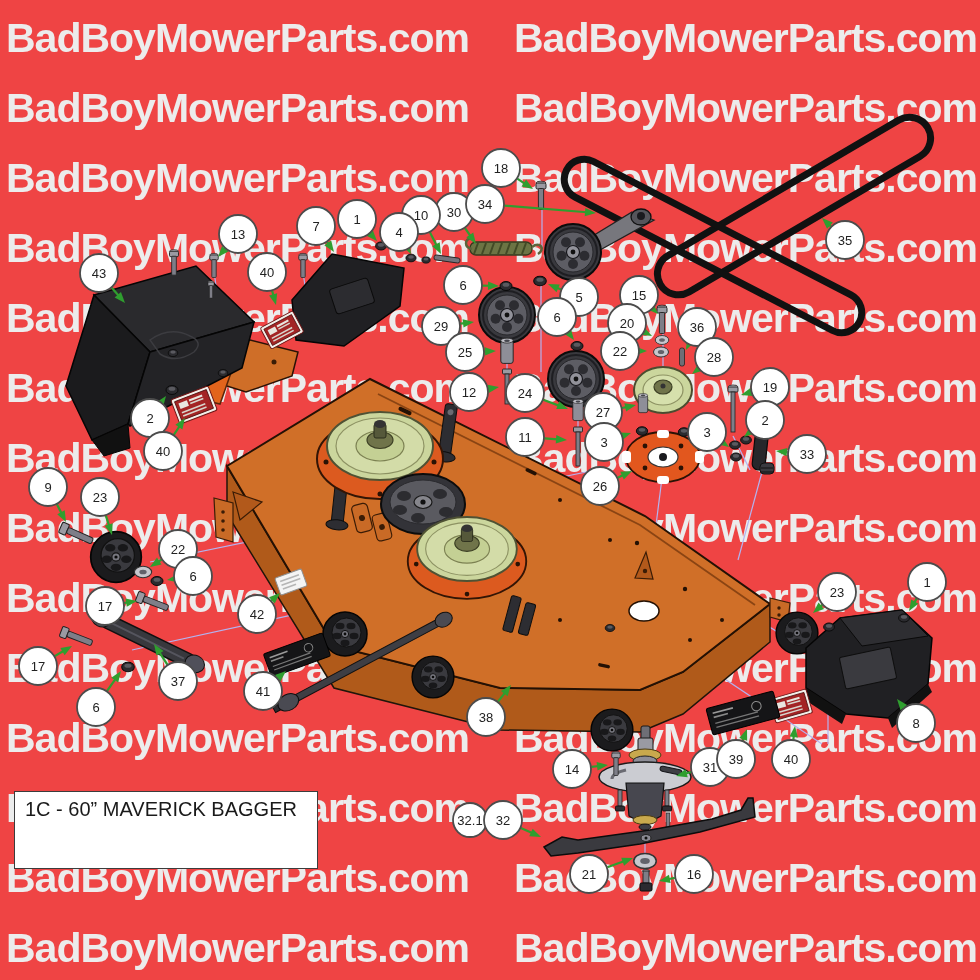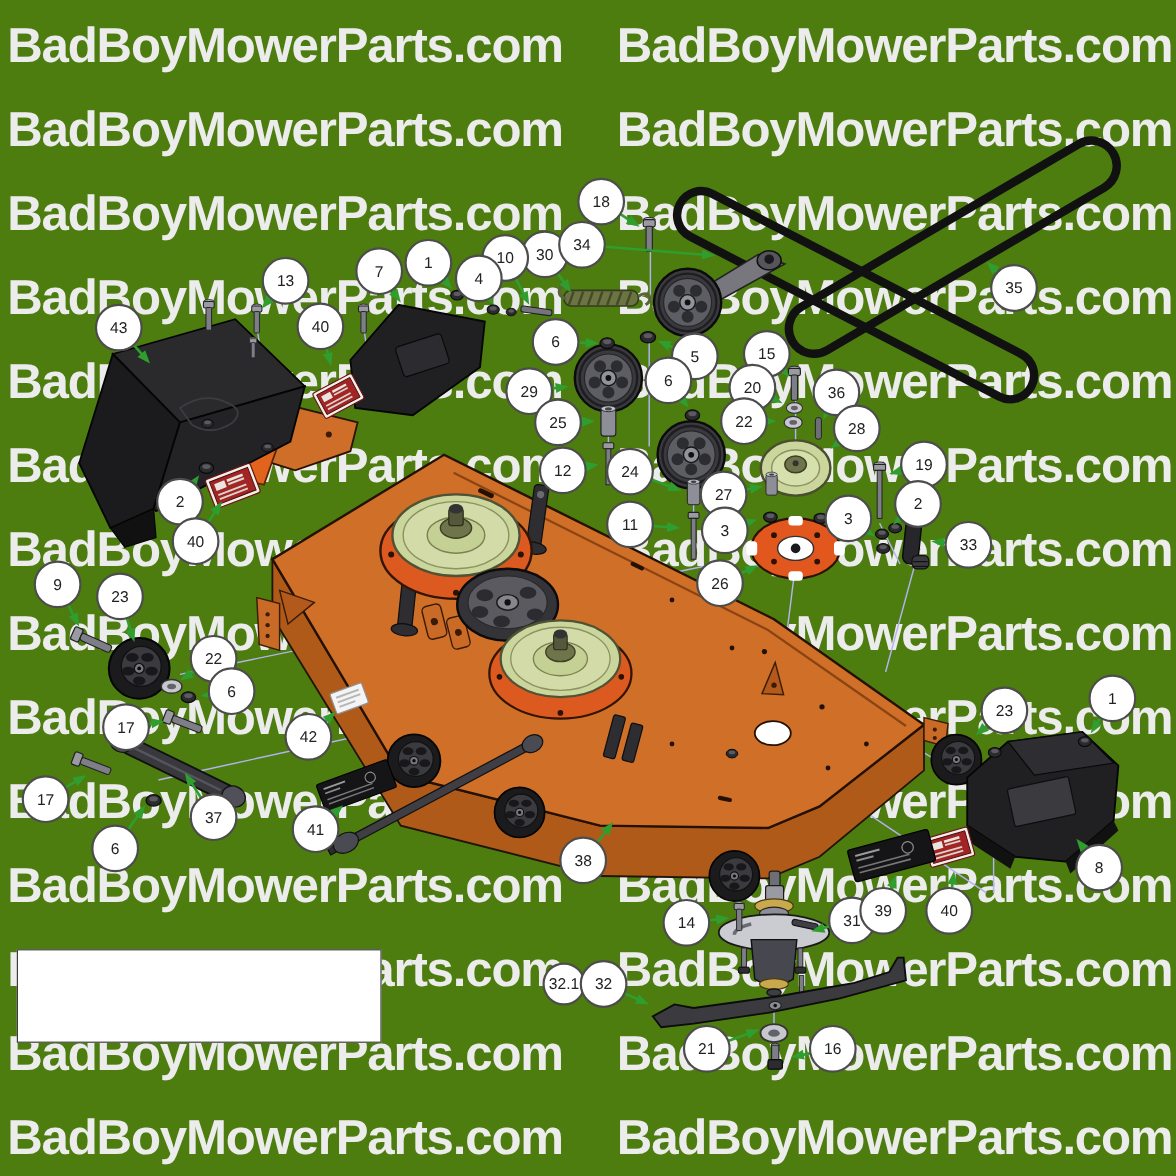--- a/index.html
+++ b/index.html
@@ -1,16 +1,16 @@
 <!DOCTYPE html>
 <html><head>
 <meta charset="utf-8">
 <style>
   html,body{margin:0;padding:0;background:#ffffff;}
-  #stage{position:relative;width:980px;height:980px;overflow:hidden;background:#4d7c0f;
+  #stage{position:relative;width:980px;height:980px;overflow:hidden;background:#ef4444;
          font-family:"Liberation Sans",sans-serif;}
   #watermark-layer{position:absolute;inset:0;z-index:0;}
   .wm{position:absolute;font-weight:bold;font-size:41px;letter-spacing:-1px;
       color:#ececec;white-space:nowrap;line-height:1;}
   #diagram{position:absolute;left:0;top:0;z-index:1;}
   #page-title{position:absolute;top:18px;left:505px;transform:translateX(-50%);
       font-size:28px;font-weight:bold;letter-spacing:-0.5px;color:#000;z-index:2;white-space:nowrap;}
   #legend-box{position:absolute;left:14px;top:791px;width:292px;height:66px;
       background:#fff;border:1.5px solid #3c3c3c;z-index:2;padding:5px 0 5px 10px;}
   .legend-line{font-size:20px;color:#1a1a1a;line-height:24px;white-space:nowrap;}
@@ -781,14 +781,15 @@
         <g>
           <line x1="674.878676824027" y1="877.8242646351946" x2="667.8252260812183" y2="879.2349547837564" stroke="#2f9e2f" stroke-width="2.2"></line>
           <polygon points="659,881 668.9626996650197,874.7242836755781 670.6100752001805,882.9611613513819" fill="#2f9e2f"></polygon>
           <circle cx="694" cy="874" r="19" class="co-circle"></circle>
           <text x="694" y="874" text-anchor="middle" dominant-baseline="central" class="co-text">16</text>
         </g>
       </g>
   </svg>
 
   <div id="legend-box">
+    <div class="legend-line">1C - 60” MAVERICK BAGGER</div>
   </div>
 </div>
 
 </body></html>

